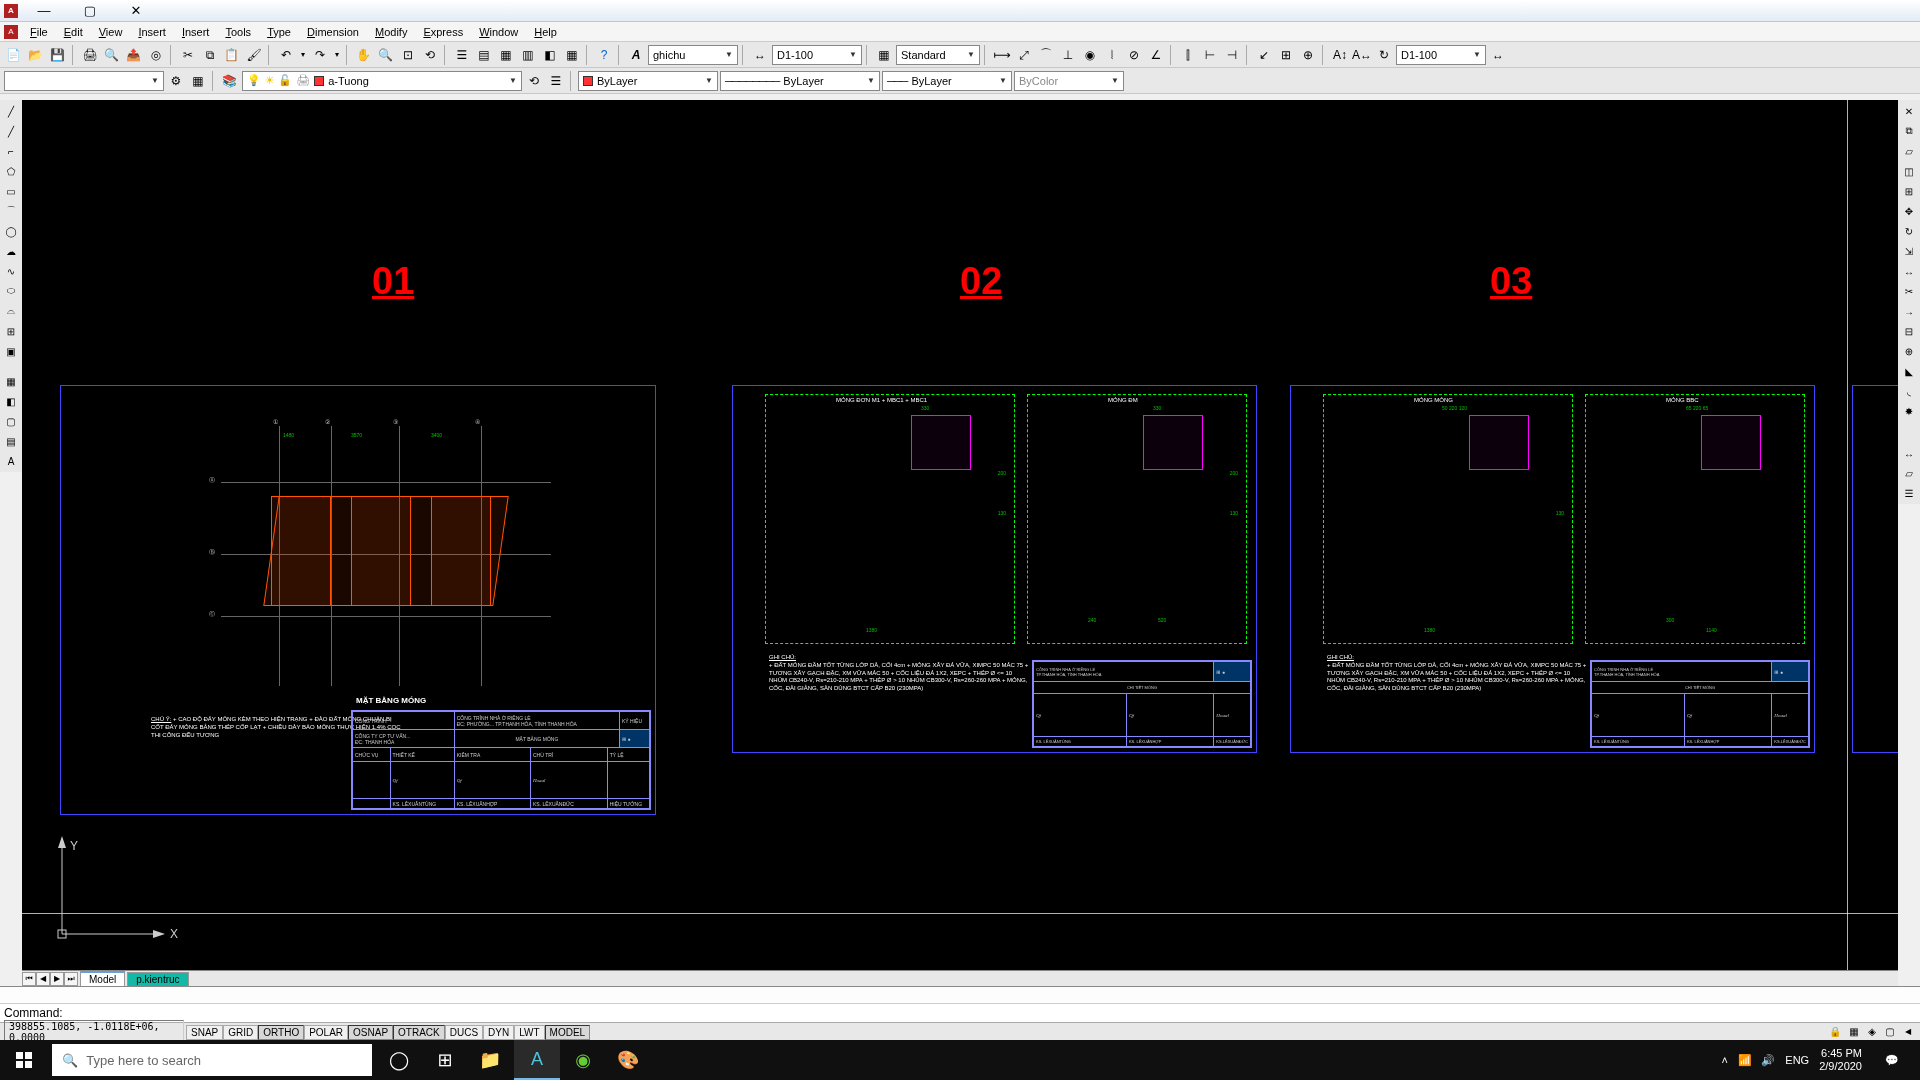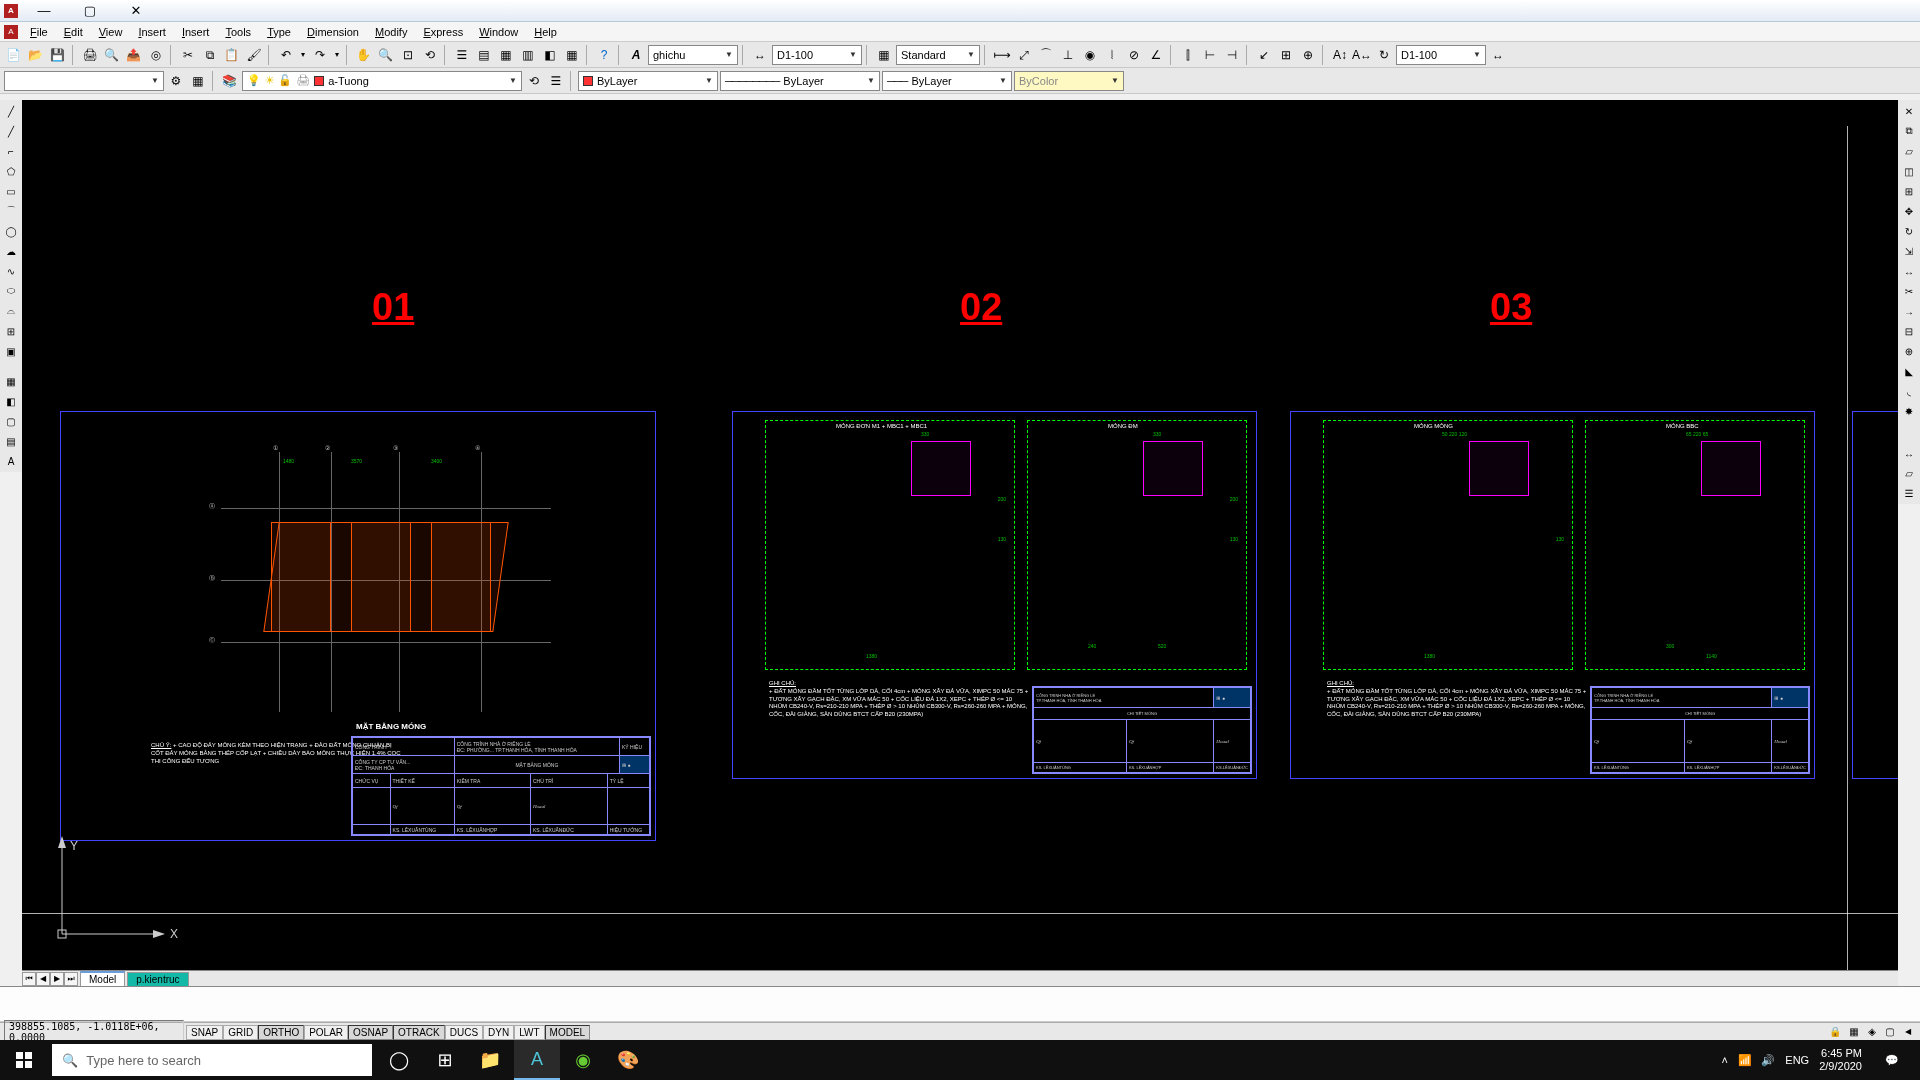--- a/index.html
+++ b/index.html
@@ -27,21 +27,21 @@
 .swatch { width:10px; height:10px; border:1px solid #333; }
 
 
 .left-tb { position:absolute; left:0; top:100px; width:22px; background:#e8e8e8; display:flex; flex-direction:column; align-items:center; padding:2px 0; gap:2px; }
 .left-tb .tb-btn{ width:18px; height:18px; font-size:10px;}
 .right-tb { position:absolute; right:0; top:100px; width:22px; background:#e8e8e8; display:flex; flex-direction:column; align-items:center; padding:2px 0; gap:2px; }
 .right-tb .tb-btn{ width:18px; height:18px; font-size:10px;}
 
 
 .canvas-wrap { position:absolute; left:22px; top:100px; right:22px; bottom:106px; background:#000; overflow:hidden; }
-.canvas-inner { position:absolute; inset:0;margin-top:26px; }
+.canvas-inner { position:absolute; inset:0; }
 .sheet-num { position:absolute; color:#ff0000; font-weight:bold; font-size:38px; font-family:Arial; text-decoration:underline; }
 .sheet-frame { position:absolute; border:1px solid #4444ff; }
 .drawing-box { position:absolute; border:1px dashed #00ff00; }
 .ucs { position:absolute; left:20px; bottom:20px; color:#ccc; font-size:12px; pointer-events:none; }
 .crosshair-v { position:absolute; right:50px; top:0; bottom:0; width:1px; background:#fff; opacity:.7;}
 .crosshair-h { position:absolute; left:0; right:0; bottom:60px; height:1px; background:#fff; opacity:.7;}
 .plan { position:absolute; }
 .plan .grid-line{ position:absolute; background:#666; }
 .plan .foundation{ position:absolute; background:rgba(255,80,0,.1); border:1px solid #ff5500;}
 .note-text{ position:absolute; color:#fff; font-size:6px; line-height:1.3; }
@@ -222,21 +222,21 @@
   <div class="tb-combo" style="width:160px">
       <span style="letter-spacing:-1px">────────</span>
       <span>ByLayer</span>
       <span class="arr">▼</span>
     </div>
   <div class="tb-combo" style="width:130px">
       <span style="letter-spacing:-1px">───</span>
       <span>ByLayer</span>
       <span class="arr">▼</span>
     </div>
-  <div class="tb-combo" style="width:110px;background:#fef9c3;color:#888">
+  <div class="tb-combo" style="width:110px;background:#ffffff;color:#888">
       <span>ByColor</span>
       <span class="arr">▼</span>
     </div>
 </div>
 
 <div class="left-tb">
   <span class="tb-btn">╱</span>
   <span class="tb-btn">╱</span>
   <span class="tb-btn">⌐</span>
   <span class="tb-btn">⬠</span>
@@ -487,20 +487,24 @@
   <span class="nav-btn">⏮</span>
   <span class="nav-btn">◀</span>
   <span class="nav-btn">▶</span>
   <span class="nav-btn">⏭</span>
   <span class="tab active">Model</span>
   <span class="tab">p.kientruc</span>
 </div>
 
 <div class="cmd-area">
   <div class="cmd-history"></div>
+  <div class="cmd-line">
+    <span>Command:</span>&nbsp;
+    <input type="text" value="" style="">
+  </div>
 </div>
 
 <div class="statusbar">
   <span class="coord">398855.1085, -1.0118E+06, 0.0000</span>
   <span id="st-toggles"><span class="toggle">SNAP</span><span class="toggle">GRID</span><span class="toggle on">ORTHO</span><span class="toggle">POLAR</span><span class="toggle on">OSNAP</span><span class="toggle on">OTRACK</span><span class="toggle">DUCS</span><span class="toggle">DYN</span><span class="toggle">LWT</span><span class="toggle on">MODEL</span></span>
   <div class="tray">
     <span class="tb-btn">🔒</span>
     <span class="tb-btn">▦</span>
     <span class="tb-btn">◈</span>
     <span class="tb-btn">▢</span>

